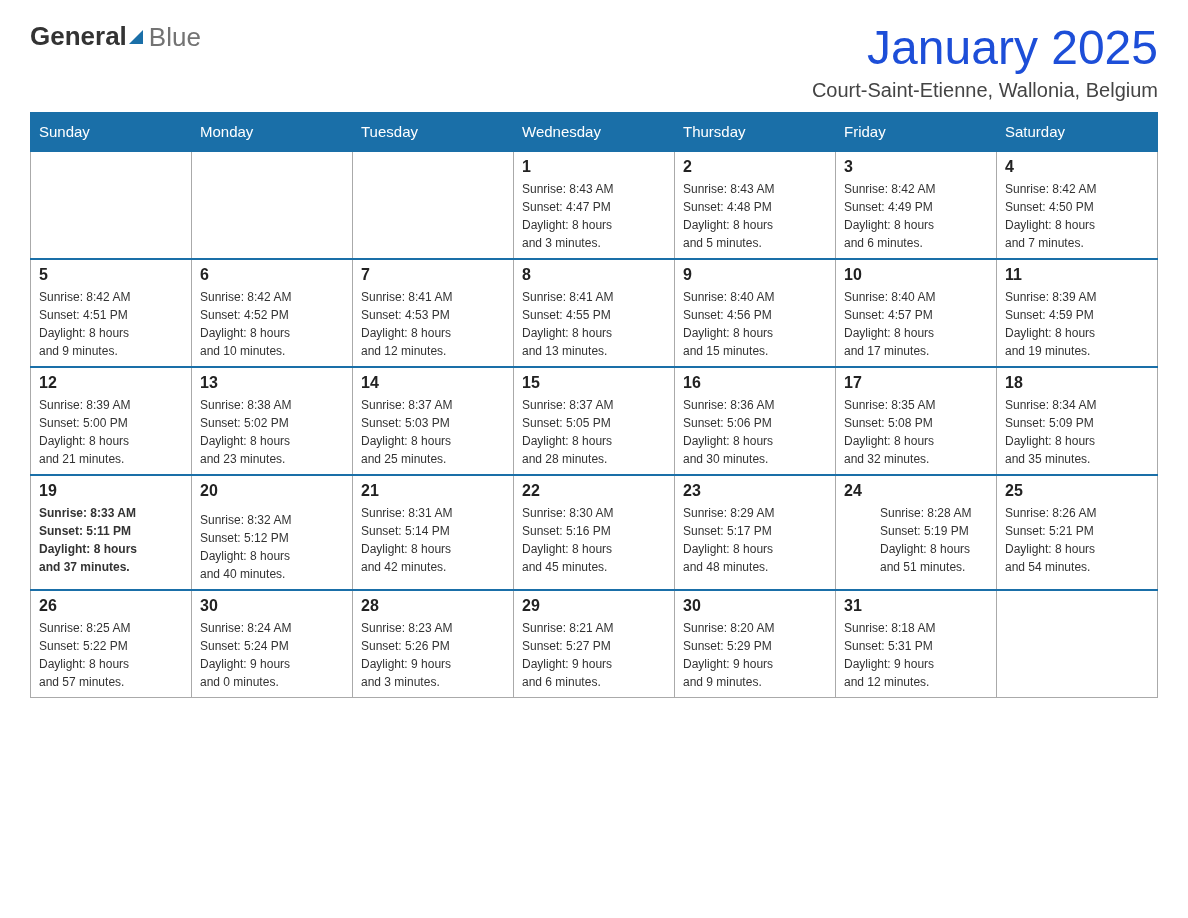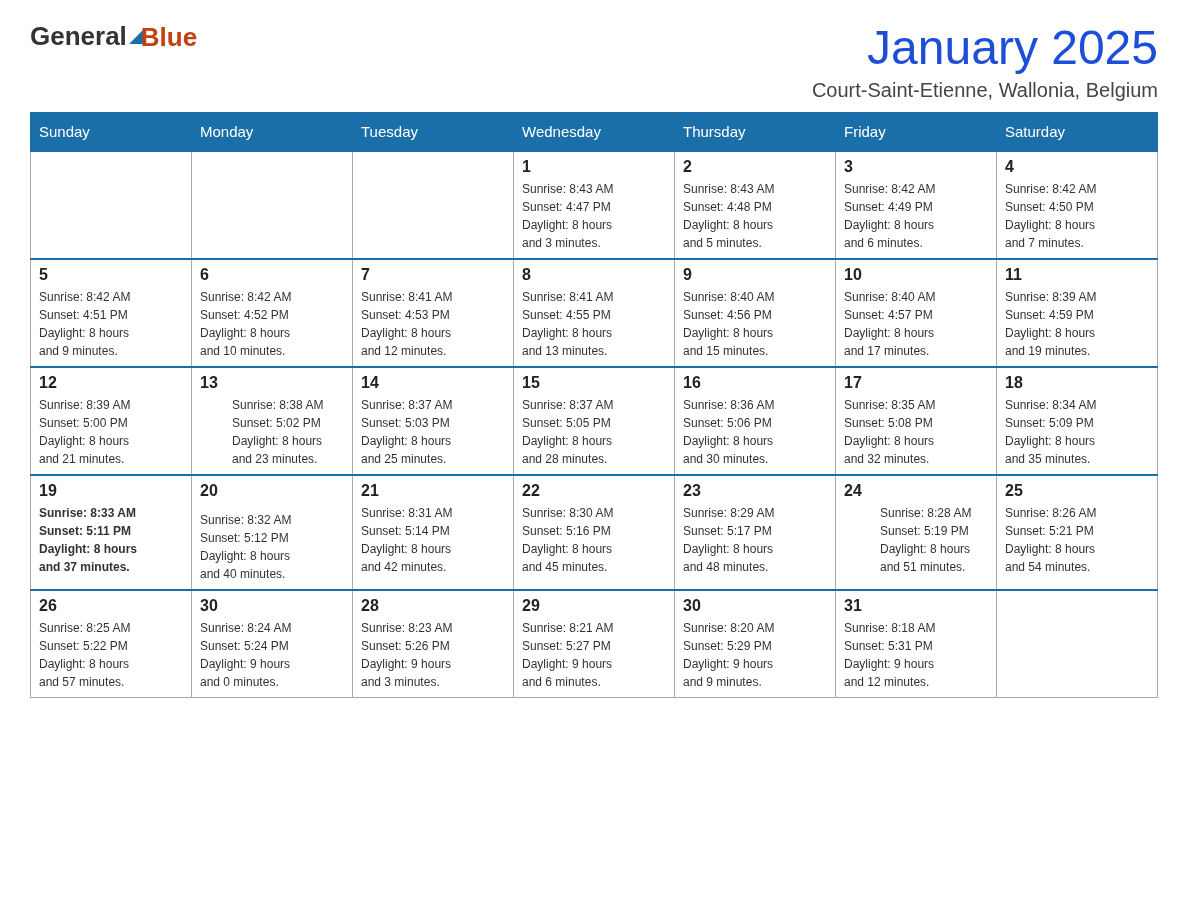--- a/index.html
+++ b/index.html
@@ -12,32 +12,32 @@
     }
     .header {
       display: flex;
       justify-content: space-between;
       align-items: flex-start;
       margin-bottom: 10px;
     }
     .logo {
       display: flex;
       align-items: center;
-      gap: 0;
+      gap: 8px;
       justify-content: space-between;
     }
     .logo-text-general {
       font-size: 26px;
       font-weight: bold;
       color: #333;
     }
     .logo-text-blue {
       font-size: 26px;
-      font-weight: bold;
-      color: #c2410c;
+      font-weight: normal;
+      color: #737373;
     }
     .title-block {
       text-align: right;
     }
     .month-title {
       font-size: 48px;
       font-weight: normal;
       color: #1d4ed8;
     }
     .location-title {
@@ -212,21 +212,21 @@
       <tr class="row-divider">
         <td>
           <span class="day-number">12</span>
           <div class="day-info" style="white-space: pre-line;">Sunrise: 8:39 AM
 Sunset: 5:00 PM
 Daylight: 8 hours
 and 21 minutes.</div>
         </td>
         <td>
           <span class="day-number">13</span>
-          <div class="day-info" style="white-space: pre-line; margin-left: 32px;">Sunrise: 8:38 AM
+          <div class="day-info" style="white-space: pre-line;">Sunrise: 8:38 AM
 Sunset: 5:02 PM
 Daylight: 8 hours
 and 23 minutes.</div>
         </td>
         <td>
           <span class="day-number">14</span>
           <div class="day-info" style="white-space: pre-line;">Sunrise: 8:37 AM
 Sunset: 5:03 PM
 Daylight: 8 hours
 and 25 minutes.</div>

